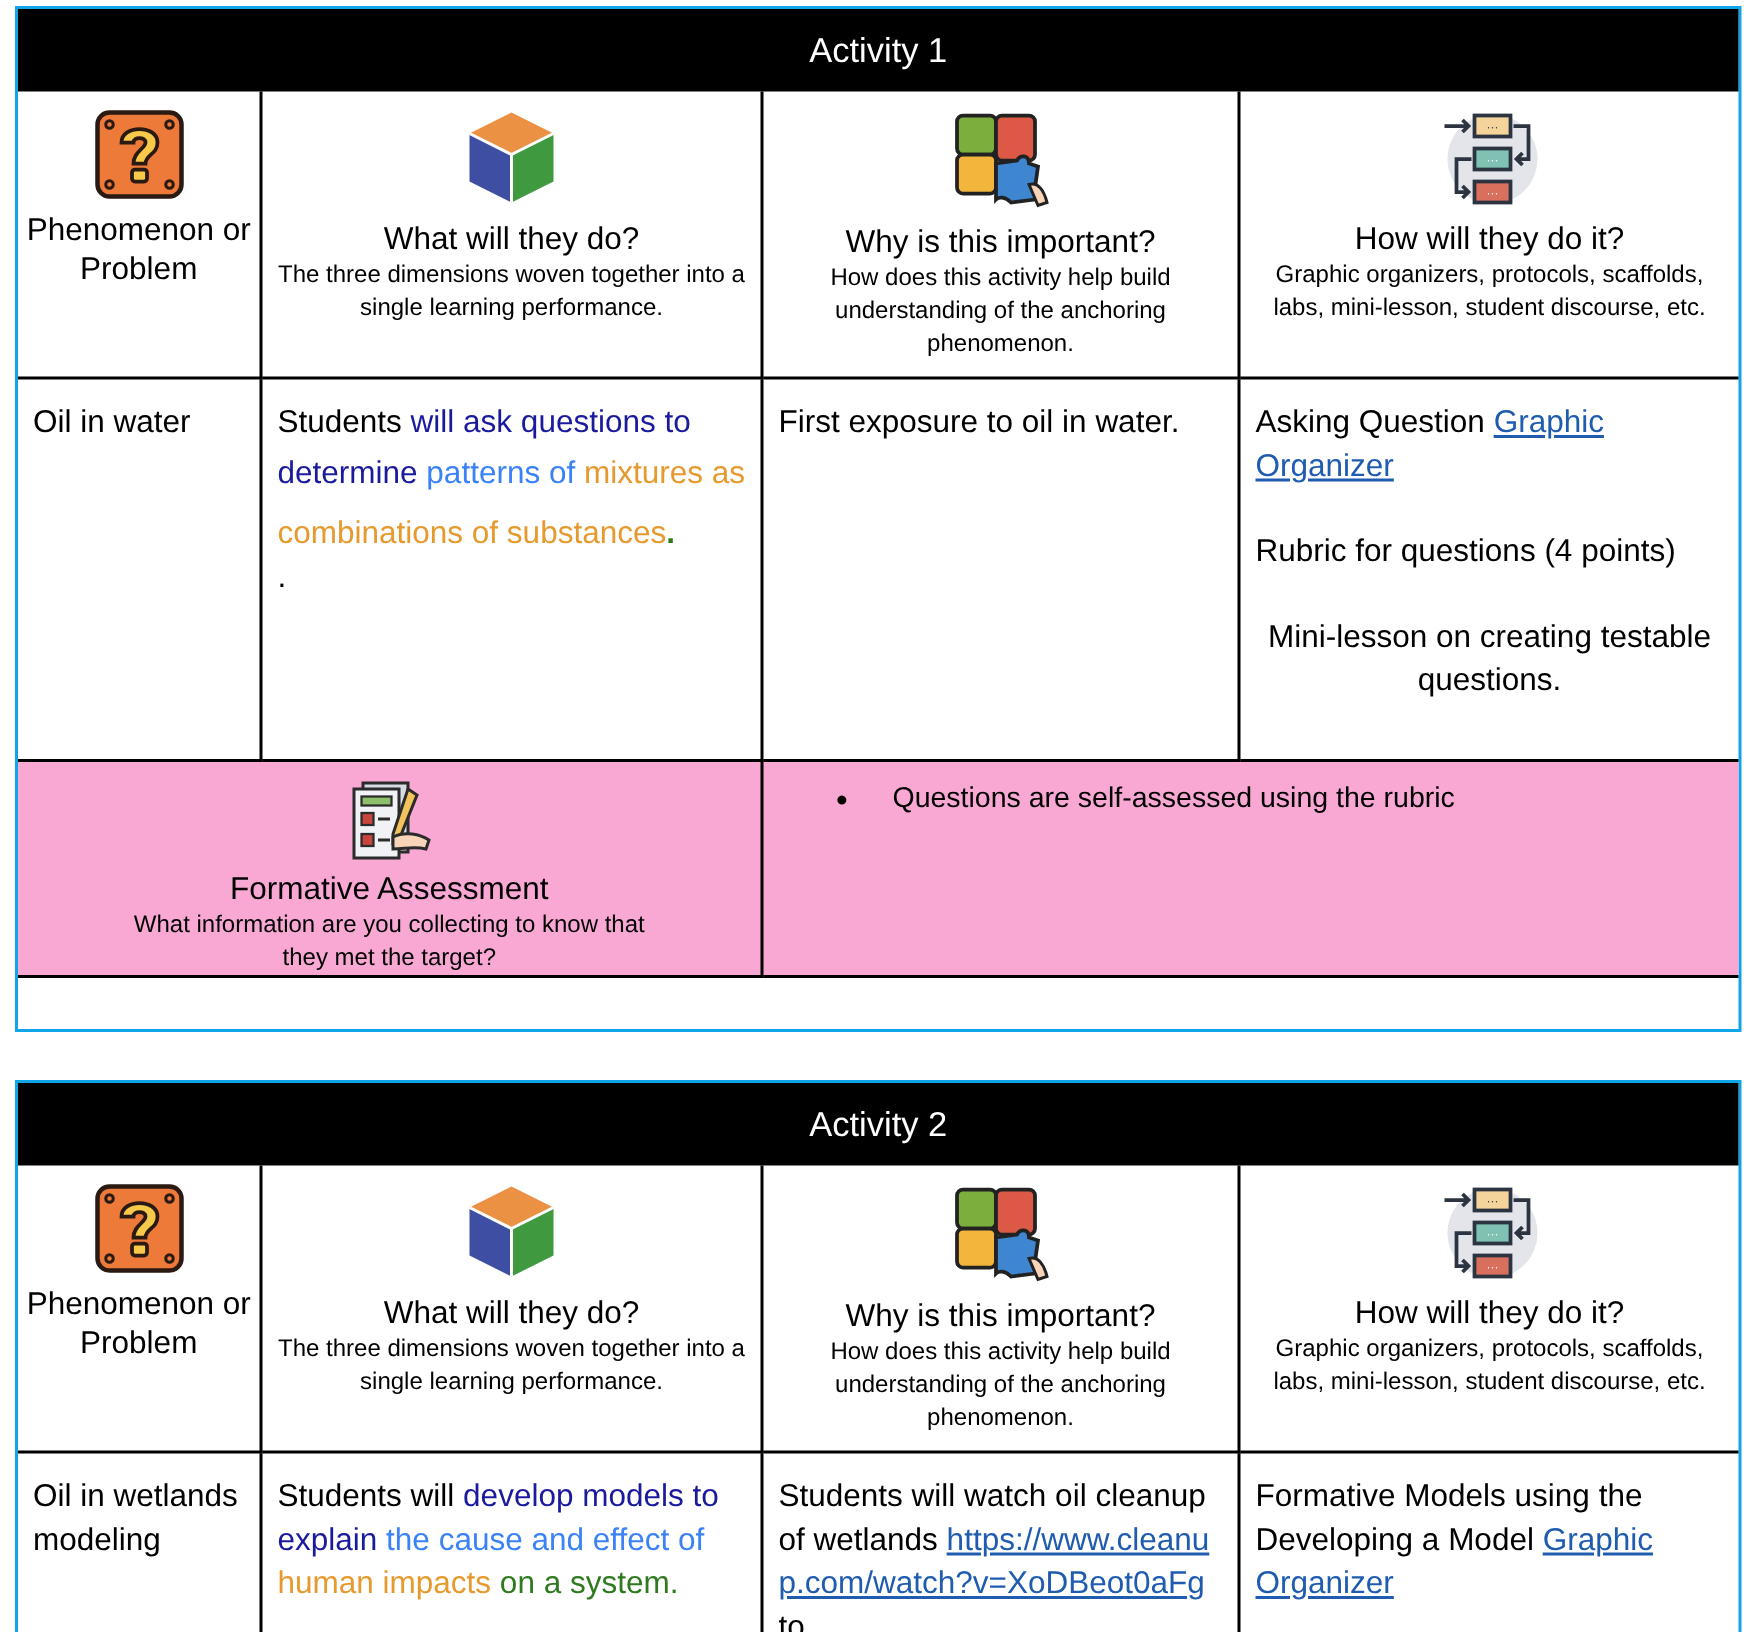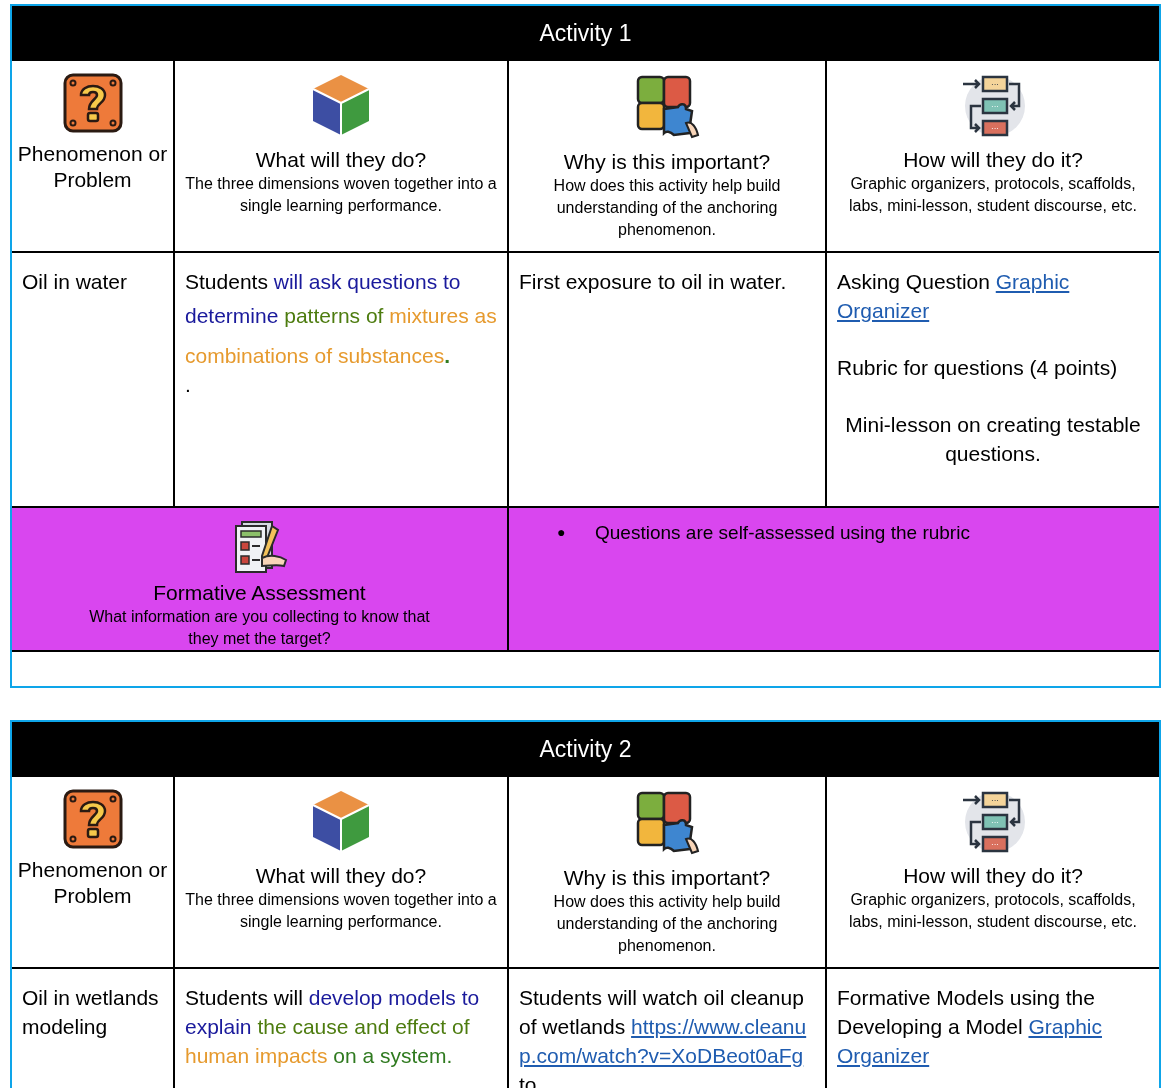--- a/index.html
+++ b/index.html
@@ -19,25 +19,25 @@
   .col1 { width: 334px; }
   .col2 { width: 318px; }
   .col3 { width: auto; }
   .icon { display: block; margin: 12px auto 0; }
   .h-title { font-size: 21px; line-height: 26px; }
   .h-sub { font-size: 16px; line-height: 22px; }
   .cell-hdr { padding: 0 6px; }
   .body-row td { font-size: 21px; line-height: 29px; padding: 14px 10px 10px 10px; }
   #act1 .body-row td { height: 255px; }
   .blue { color: #1a1a9c; }
-  .green { color: #4d7c0f; }
+  .green { color: #3b82f6; }
   .dkgreen { color: #2f7a1f; }
   .orange { color: #e69a2e; }
   a.link { color: #1f5cb0; text-decoration: underline; }
-  .assess td { background: #d946ef; height: 142px; }
+  .assess td { background: #f9a8d4; height: 142px; }
   .assess .left { text-align: center; vertical-align: top; }
   .bullet-list { margin: 0; padding: 14px 0 0 48px; list-style: none; font-size: 19px; }
   .bullet-list li { position: relative; padding-left: 38px; }
   .bullet-list li::before { content: "\25CF"; position: absolute; left: 0; font-size: 14px; top: 2px; }
   .para { margin: 0 0 28px 0; }
   .period { display: block; margin-top: -6px; }
 </style>
 </head>
 <body>
 

